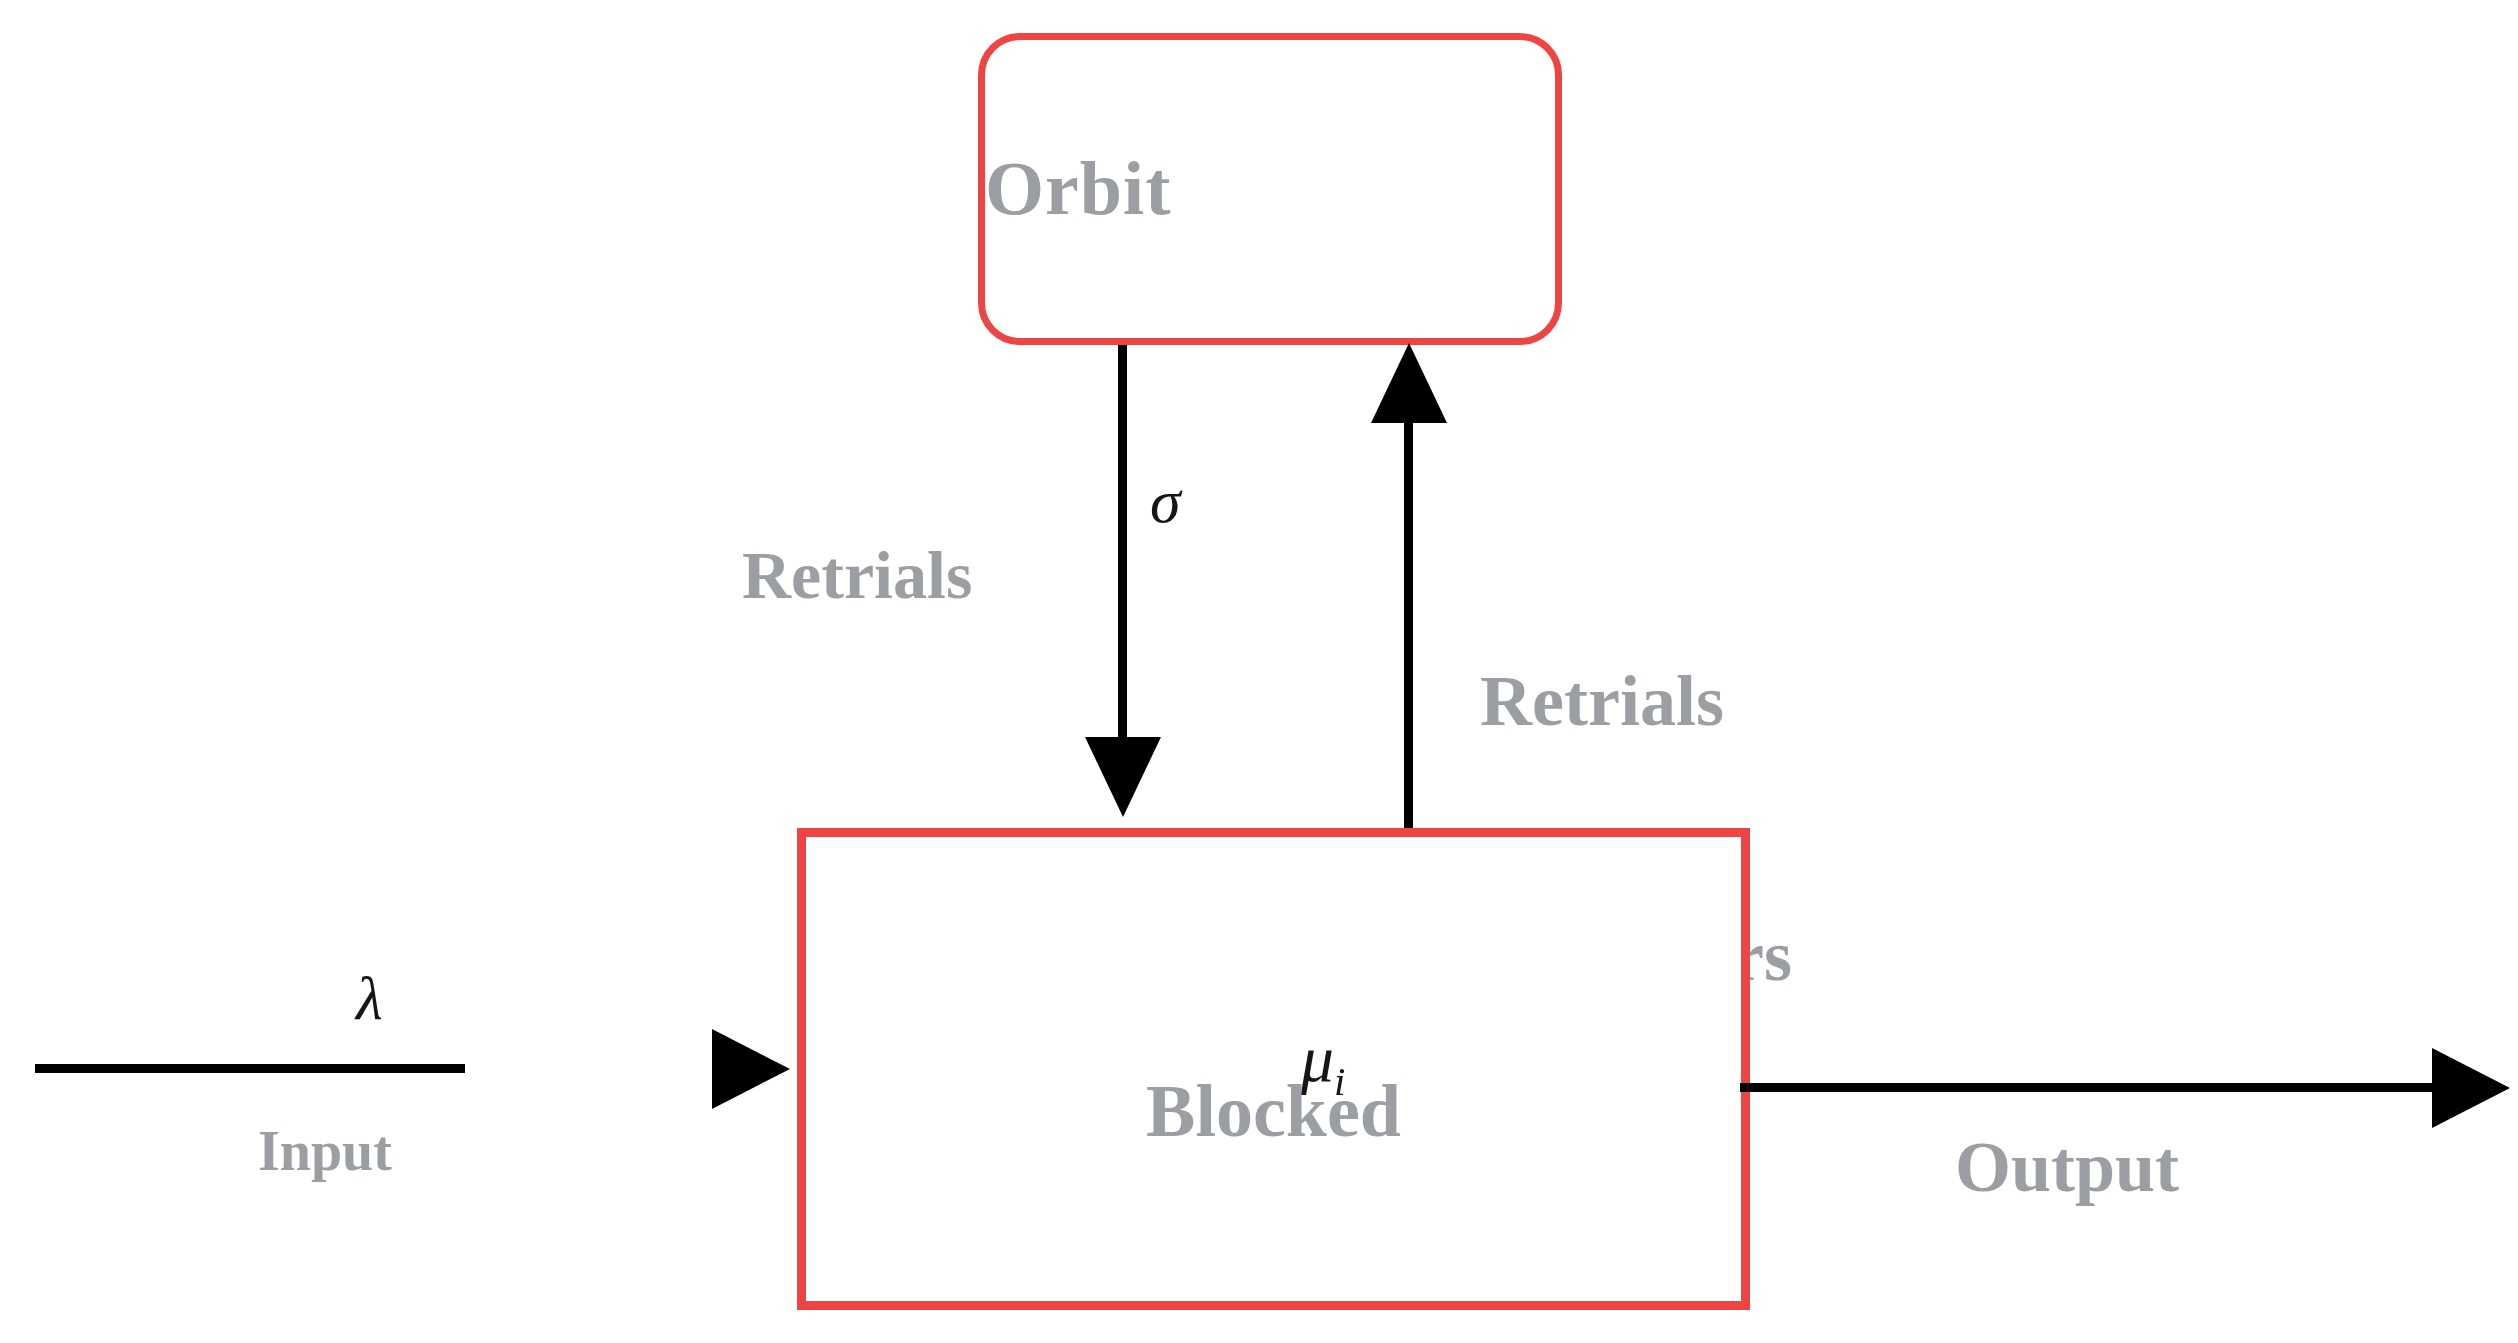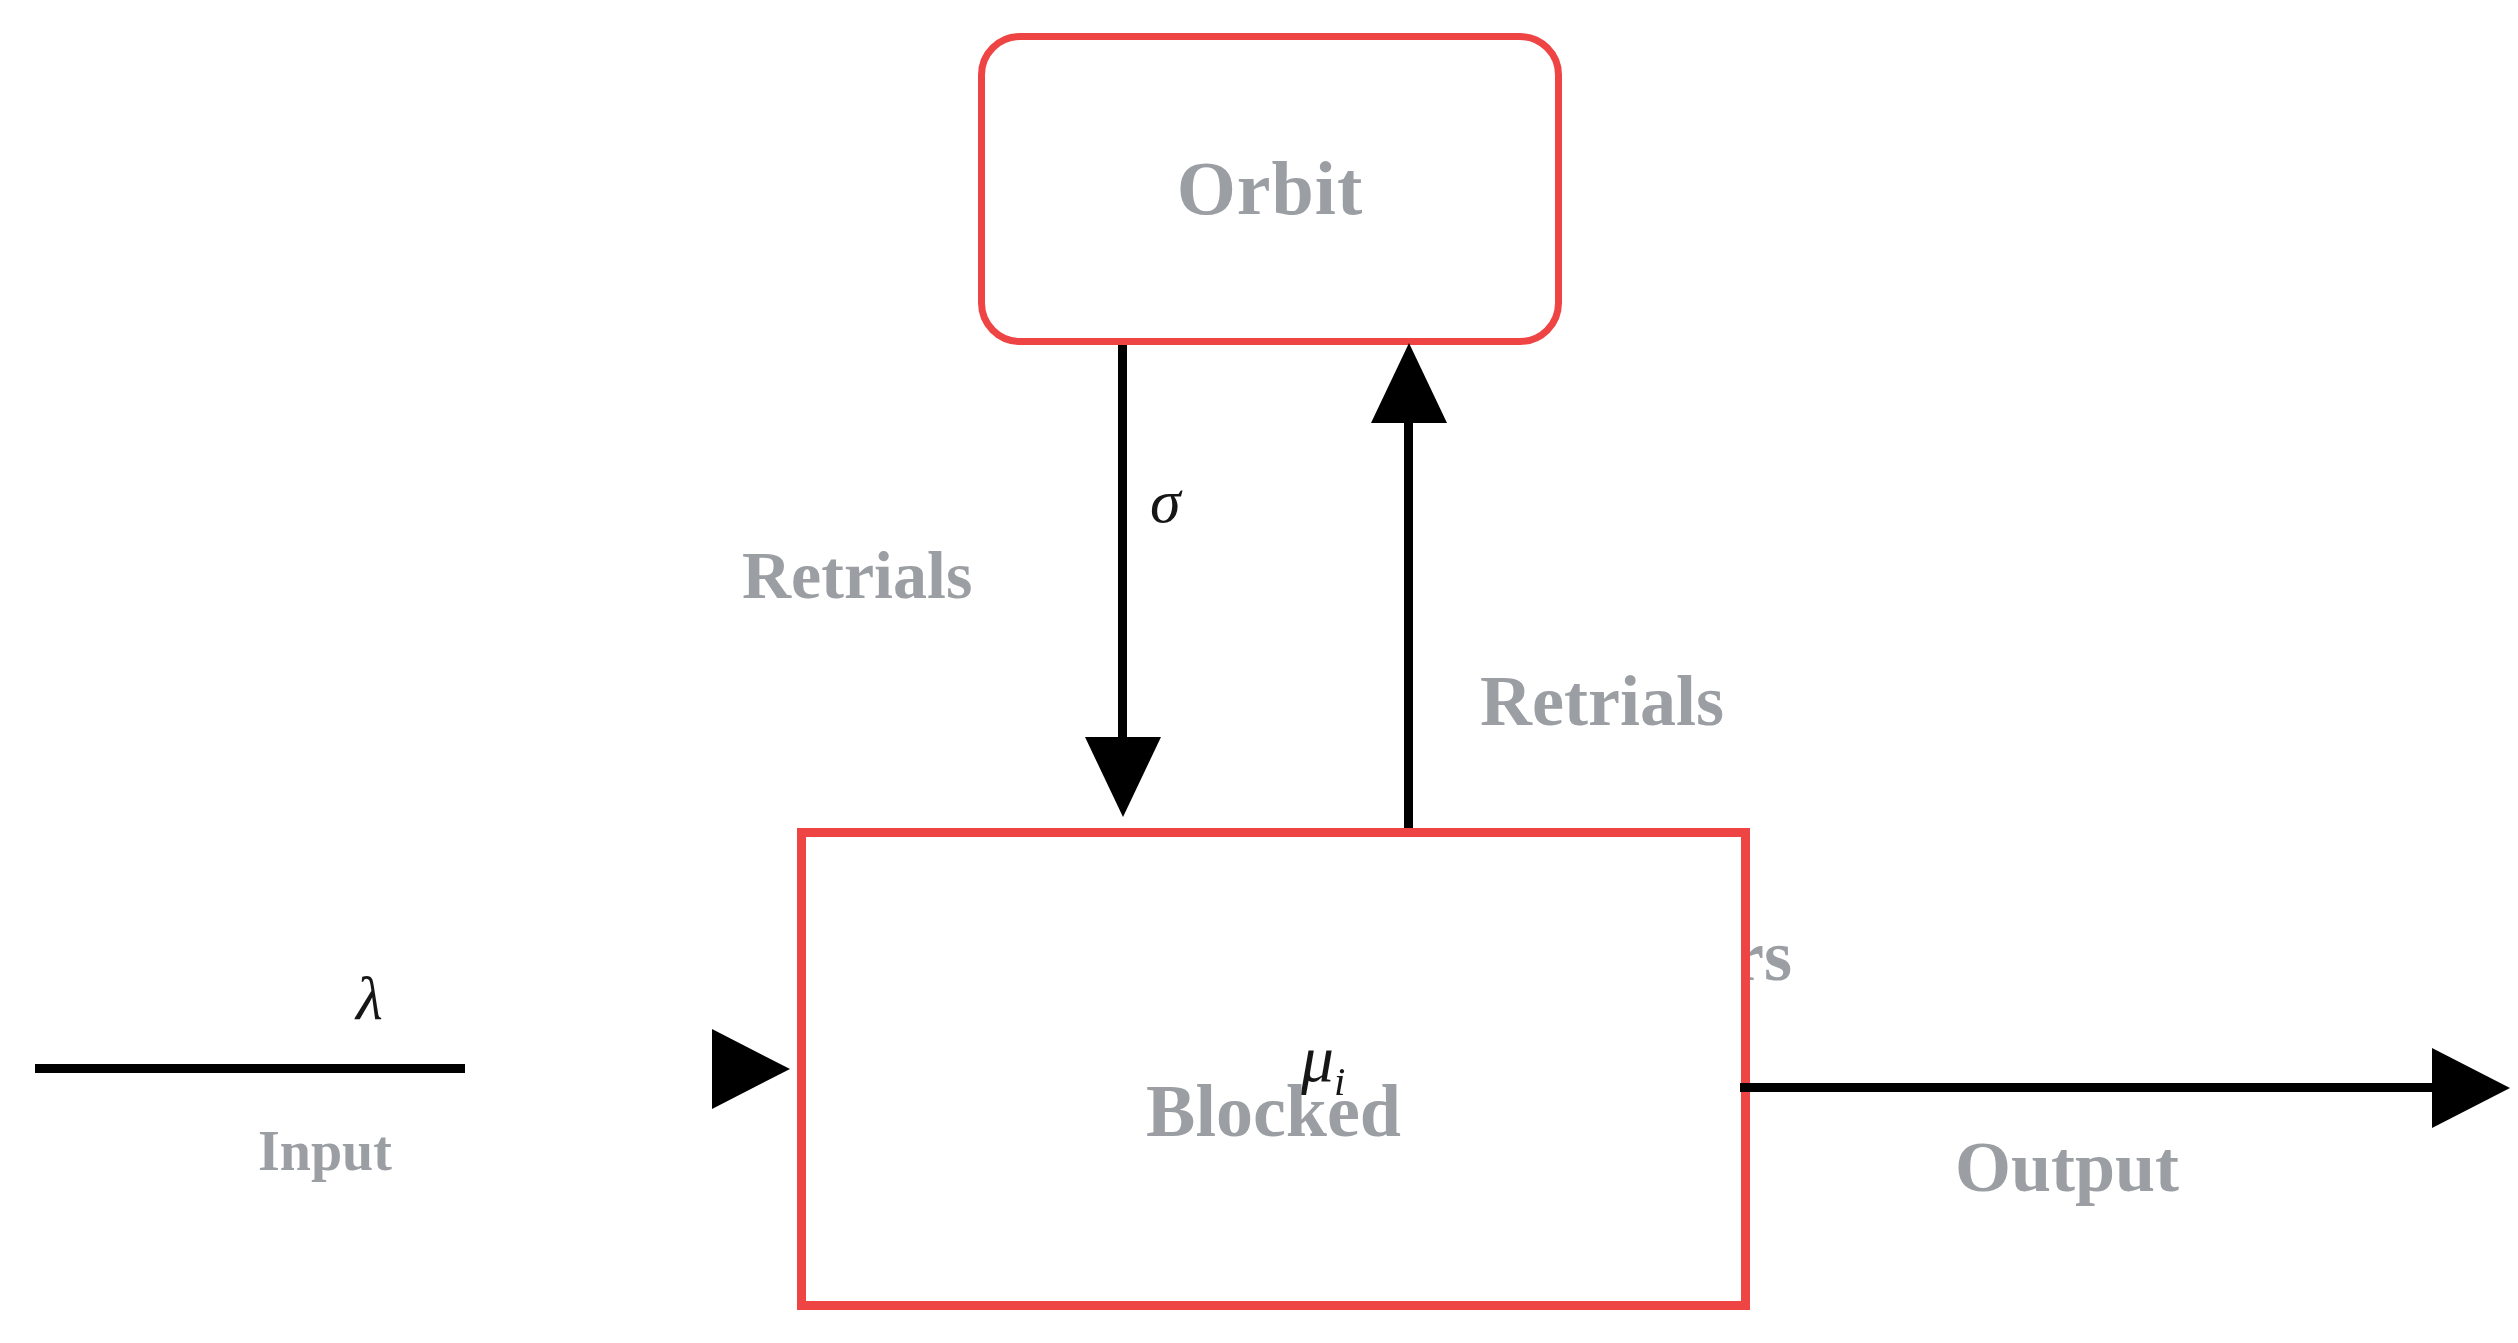--- a/index.html
+++ b/index.html
@@ -19,21 +19,20 @@
   }
 
   
   .node {
     position: absolute;
     box-sizing: border-box;
     background: #ffffff;
     border: 8px solid #ef4444;
     display: flex;
     align-items: center;
-    justify-content: center;
   }
   #orbit-node {
     left: 978px;
     top: 33px;
     width: 584px;
     height: 312px;
     border-radius: 42px;
     border-width: 7px;
   }
   #service-node {

